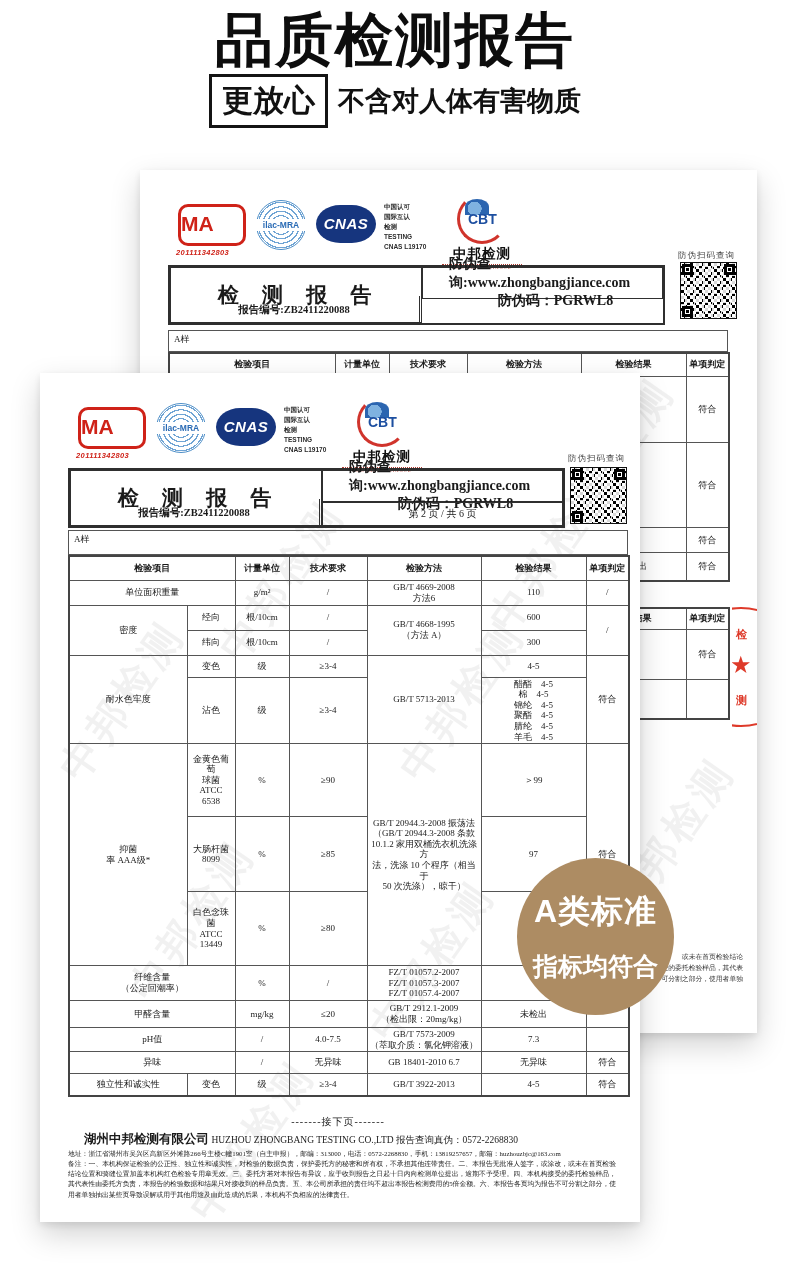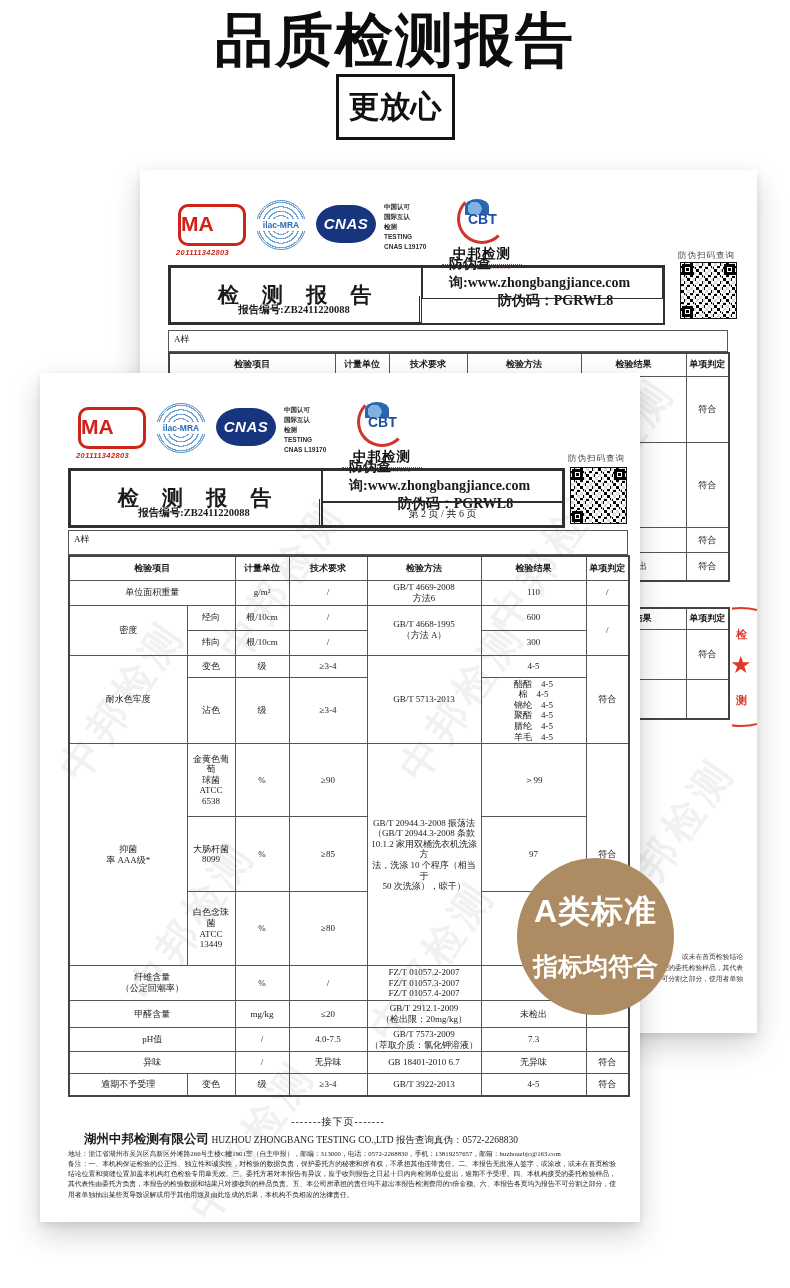--- a/index.html
+++ b/index.html
@@ -4,21 +4,21 @@
 <style>
   html,body{margin:0;padding:0;background:#fff;}
   #stage{position:relative;width:790px;height:1288px;background:#ffffff;overflow:hidden;
          font-family:"Liberation Serif","DejaVu Serif",serif;color:#1a1a1a;}
   
   .main-title{position:absolute;top:2px;left:0;right:0;text-align:center;
     font-family:"Liberation Sans","DejaVu Sans",sans-serif;
     font-size:58px;font-weight:900;letter-spacing:2px;color:#0d0d0d;}
   .sub-row{position:absolute;top:74px;left:0;right:0;display:flex;justify-content:center;align-items:center;
     font-family:"Liberation Sans","DejaVu Sans",sans-serif;}
-  .sub-badge{border:3px solid #141414;padding:10px 10px;font-size:31px;font-weight:800;line-height:40px;color:#111;}
+  .sub-badge{border:3px solid #141414;padding:4px 10px;font-size:31px;font-weight:800;line-height:40px;color:#111;}
   .sub-text{font-size:27px;font-weight:700;margin-left:10px;color:#111;}
   
   .page{position:absolute;background:#fff;overflow:hidden;
         box-shadow:0 12px 28px rgba(0,0,0,.18),0 3px 8px rgba(0,0,0,.10);}
   #page-back{left:140px;top:170px;width:617px;height:863px;z-index:1;}
   #page-front{left:40px;top:373px;width:600px;height:849px;z-index:2;}
   
   .wm{position:absolute;font-size:40px;font-weight:700;color:rgba(120,120,120,0.10);
       transform:rotate(-55deg);letter-spacing:6px;white-space:nowrap;pointer-events:none;}
   
@@ -93,20 +93,21 @@
   .badge-l2{font-size:25px;font-weight:800;margin-top:16px;}
 </style>
 </head>
 <body>
 
 <div id="stage">
 
   <div class="main-title">品质检测报告</div>
   <div class="sub-row">
     <span class="sub-badge">更放心</span>
+    <span class="sub-text">不含对人体有害物质</span>
   </div>
 
   <div class="page" id="page-back">
     <div class="wm" style="left:30px;top:300px">中邦检测</div>
     <div class="wm" style="left:380px;top:260px">中邦检测</div>
     <div class="wm" style="left:440px;top:640px">中邦检测</div>
 
     <div class="logos">
       <div class="cma">
         <div class="cma-box">MA</div>
@@ -441,21 +442,21 @@
       </tr>
       <tr style="height:22px">
         <td colspan="2">异味</td>
         <td>/</td>
         <td>无异味</td>
         <td>GB 18401-2010 6.7</td>
         <td>无异味</td>
         <td>符合</td>
       </tr>
       <tr style="height:22px">
-        <td>逾期不予受理</td>
+        <td>独立性和诚实性</td>
         <td>变色</td>
         <td>级</td>
         <td>≥3-4</td>
         <td>GB/T 3922-2013</td>
         <td>4-5</td>
         <td>符合</td>
       </tr>
     </tbody>
       </table>
 

